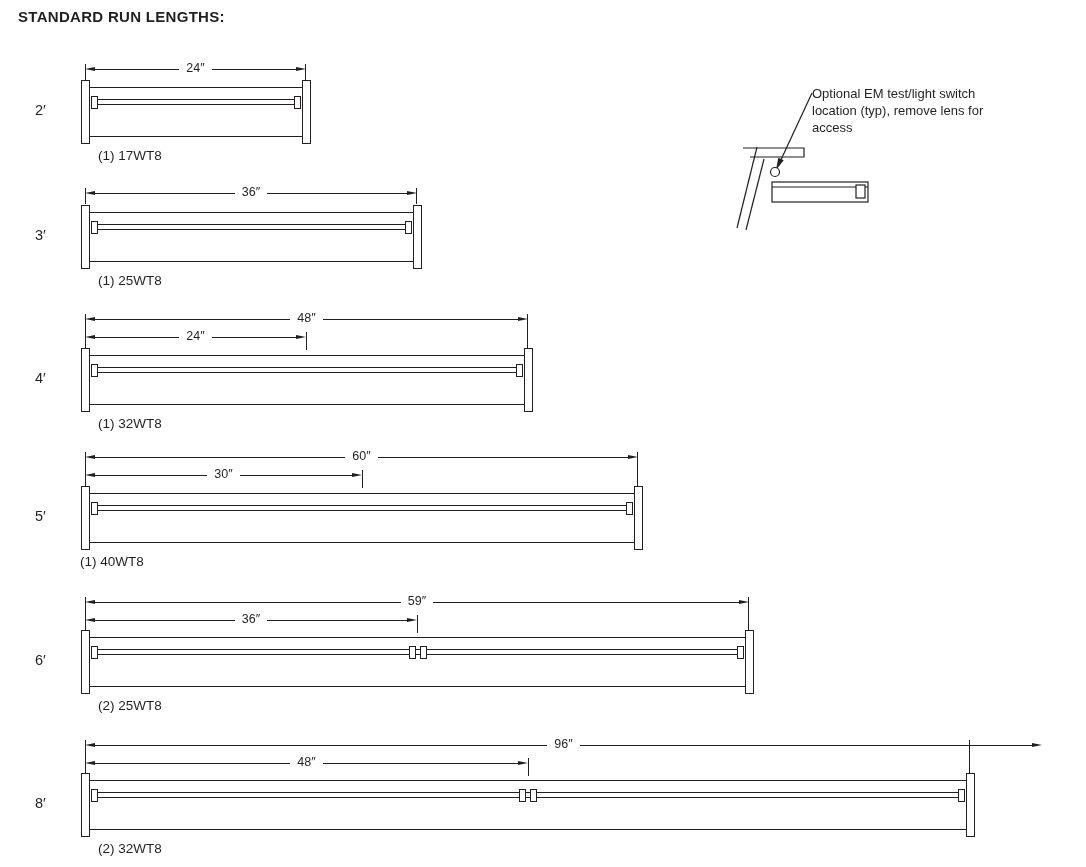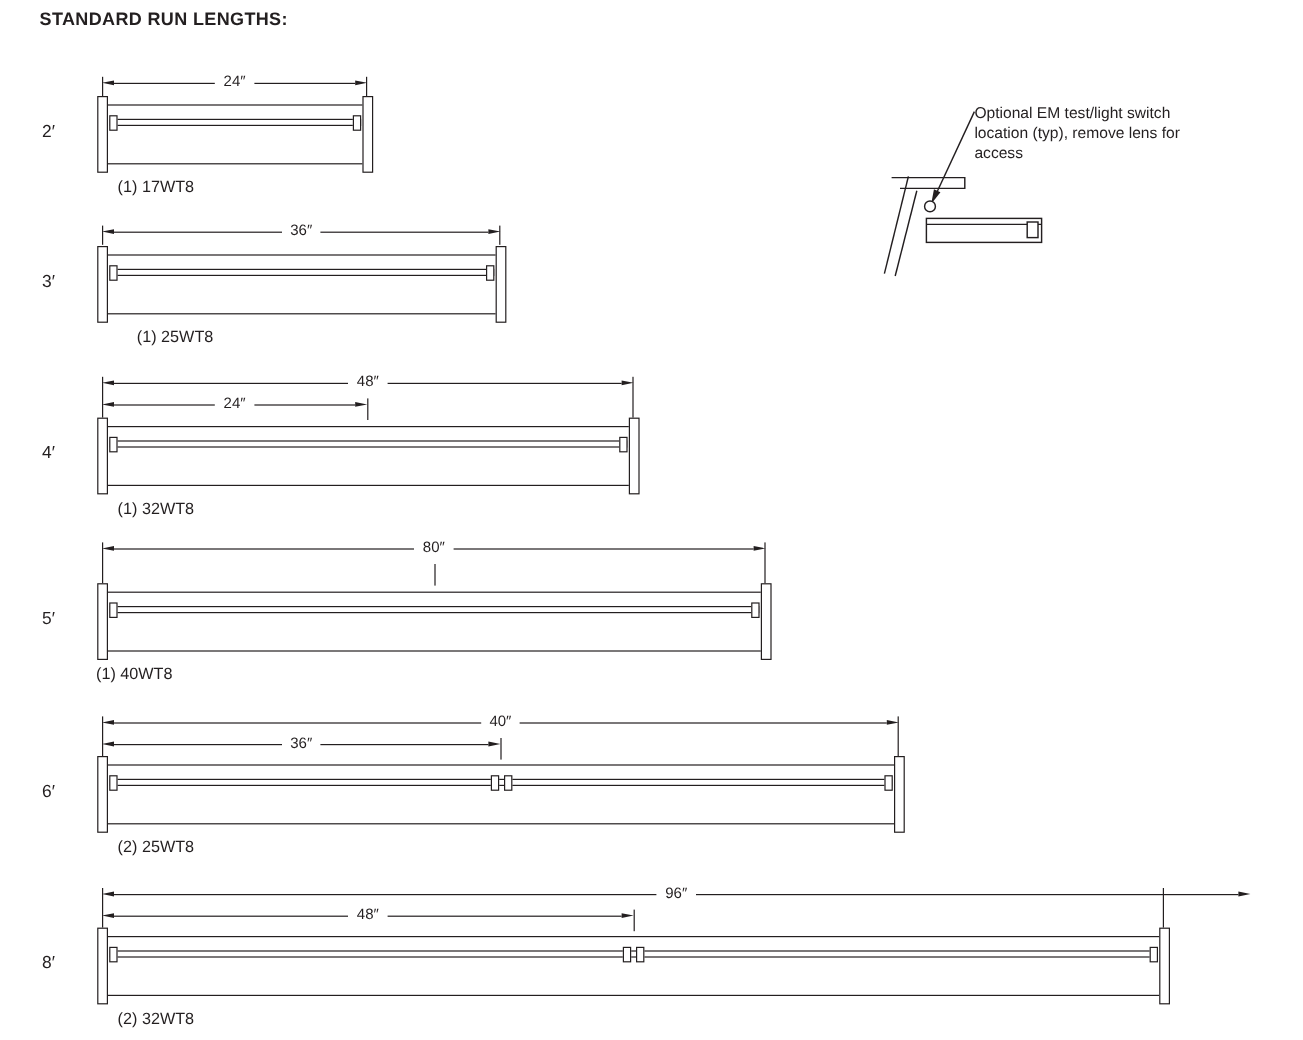--- a/index.html
+++ b/index.html
@@ -1,20 +1,20 @@
 <!DOCTYPE html>
 <html><head>
 <meta charset="utf-8">
 <style>
   * { margin:0; padding:0; box-sizing:border-box; }
   html,body { background:#ffffff; }
   body { font-family:"Liberation Sans", sans-serif; color:#231f20; }
   .canvas { position:relative; width:1086px; height:867px; background:#fff; overflow:hidden; }
 
-  .title { position:absolute; left:33px; top:8px; font-size:15px; font-weight:bold; letter-spacing:.3px; }
+  .title { position:absolute; left:18px; top:8px; font-size:15px; font-weight:bold; letter-spacing:.3px; }
 
   .run-label { position:absolute; left:35px; font-size:14.5px; }
   .caption   { position:absolute; font-size:13.5px; }
 
   
   .dimgroup { position:absolute; }
   .dim { position:absolute; left:0; height:14px; display:flex; align-items:center; }
   .dim-text { padding:0 7px; font-size:12.5px; white-space:nowrap; transform:translateY(-1px); }
   .dl { flex:1 1 auto; height:1px; background:#231f20; }
   .ah { flex:0 0 auto; width:0; height:0; border-top:2.5px solid transparent; border-bottom:2.5px solid transparent; }
@@ -109,21 +109,21 @@
     <div class="fixture" style="left:81px; top:205px; width:341px">
       <div class="fbody">
         <div class="tube">
           <span class="socket first"></span>
           <span class="socket last"></span>
         </div>
       </div>
       <div class="bracket l"></div>
       <div class="bracket r"></div>
     </div>
-    <div class="caption" style="left:114px; top:273px">(1) 25WT8</div>
+    <div class="caption" style="left:98px; top:273px">(1) 25WT8</div>
   </div>
 
   <div>
     <div class="run-label" style="top:370px">4′</div>
     <div class="dimgroup" style="left:85px; top:312px; width:443px; height:34px">
       <div class="ext" style="left:0"></div>
       <div class="ext" style="right:0"></div>
       <div class="ext half" style="left:221px"></div>
       <div class="dim" style="top:0; width:443px">
         <i class="ah l"></i>
@@ -155,21 +155,28 @@
 
   <div>
     <div class="run-label" style="top:508px">5′</div>
     <div class="dimgroup" style="left:85px; top:450px; width:553px; height:34px">
       <div class="ext" style="left:0"></div>
       <div class="ext" style="right:0"></div>
       <div class="ext half" style="left:277px"></div>
       <div class="dim" style="top:0; width:553px">
         <i class="ah l"></i>
         <span class="dl"></span>
-        <span class="dim-text">80″</span>
+        <span class="dim-text">60″</span>
+        <span class="dl"></span>
+        <i class="ah r"></i>
+      </div>
+      <div class="dim" style="top:18px; width:277px">
+        <i class="ah l"></i>
+        <span class="dl"></span>
+        <span class="dim-text">30″</span>
         <span class="dl"></span>
         <i class="ah r"></i>
       </div>
     </div>
     <div class="fixture" style="left:81px; top:486px; width:562px">
       <div class="fbody">
         <div class="tube">
           <span class="socket first"></span>
           <span class="socket last"></span>
         </div>
@@ -182,21 +189,21 @@
 
   <div>
     <div class="run-label" style="top:652px">6′</div>
     <div class="dimgroup" style="left:85px; top:595px; width:664px; height:34px">
       <div class="ext" style="left:0"></div>
       <div class="ext" style="right:0"></div>
       <div class="ext half" style="left:332px"></div>
       <div class="dim" style="top:0; width:664px">
         <i class="ah l"></i>
         <span class="dl"></span>
-        <span class="dim-text">40″</span>
+        <span class="dim-text">59″</span>
         <span class="dl"></span>
         <i class="ah r"></i>
       </div>
       <div class="dim" style="top:18px; width:332px">
         <i class="ah l"></i>
         <span class="dl"></span>
         <span class="dim-text">36″</span>
         <span class="dl"></span>
         <i class="ah r"></i>
       </div>

